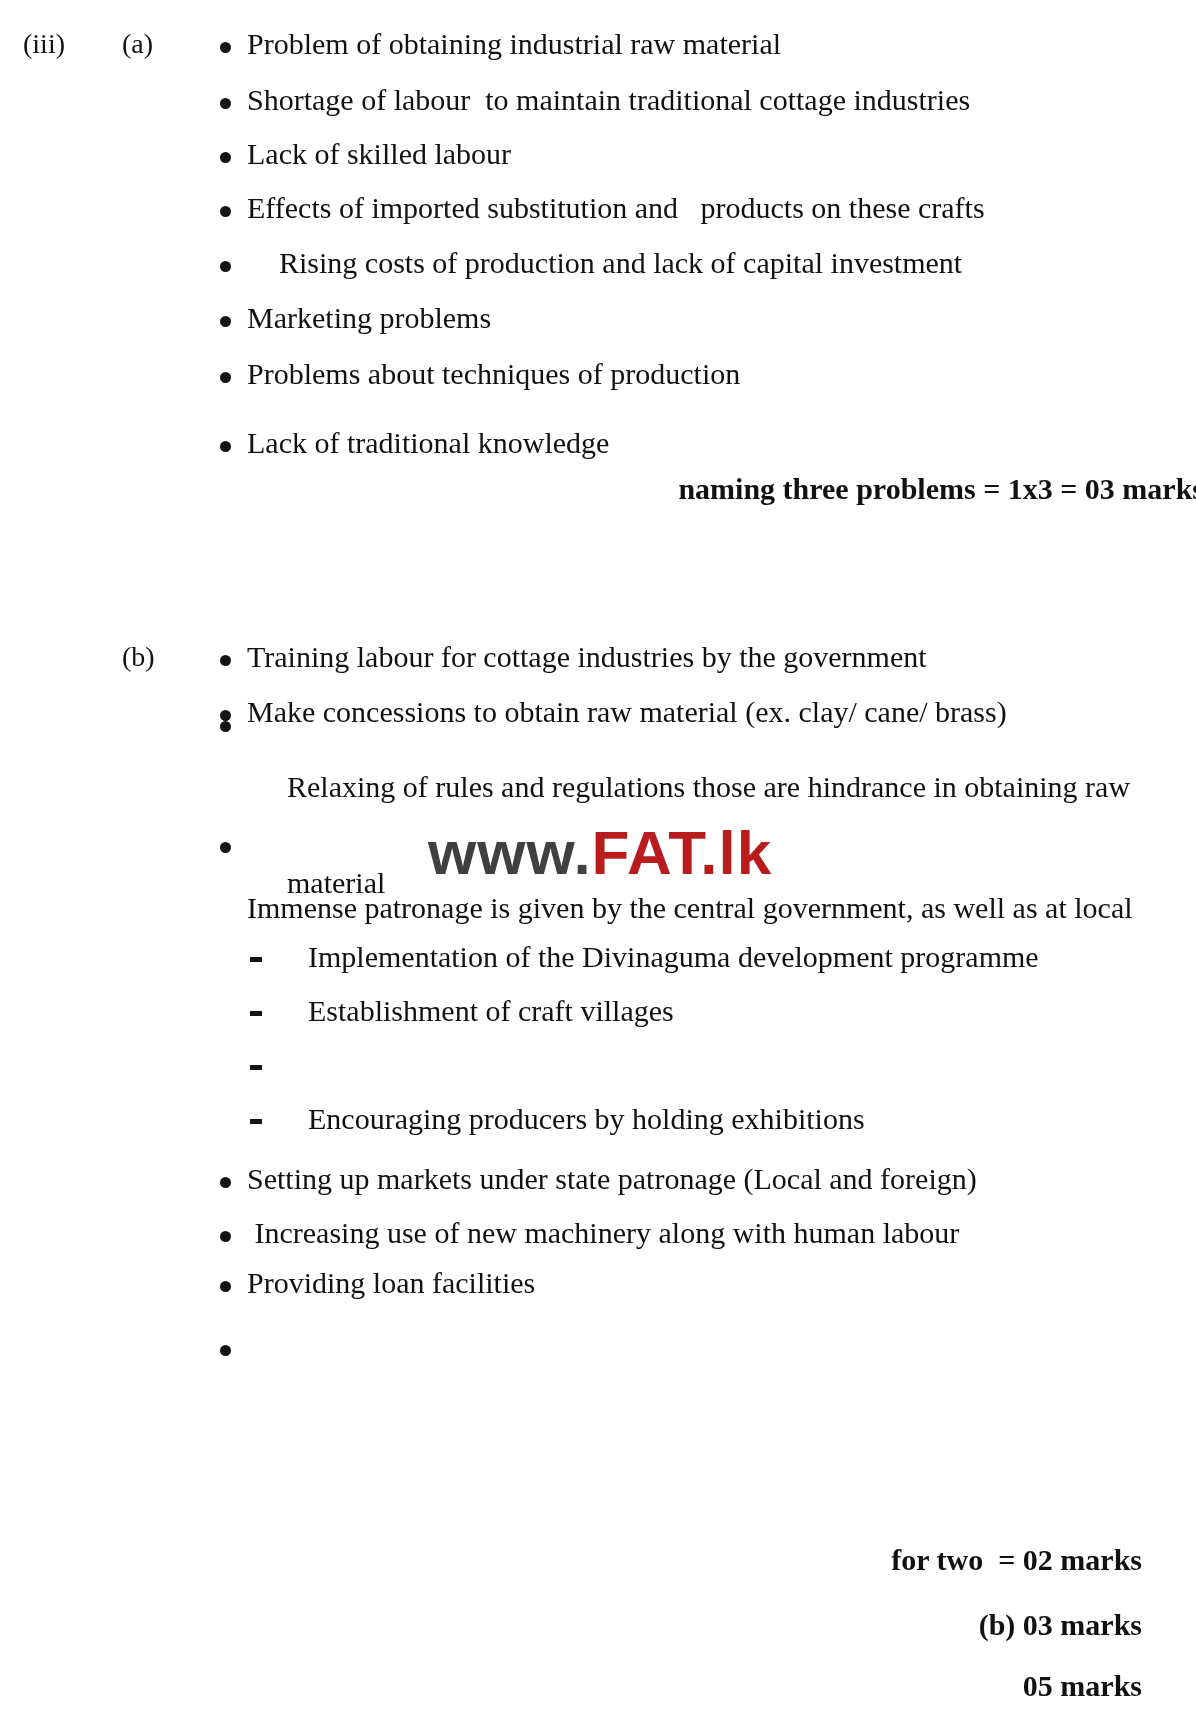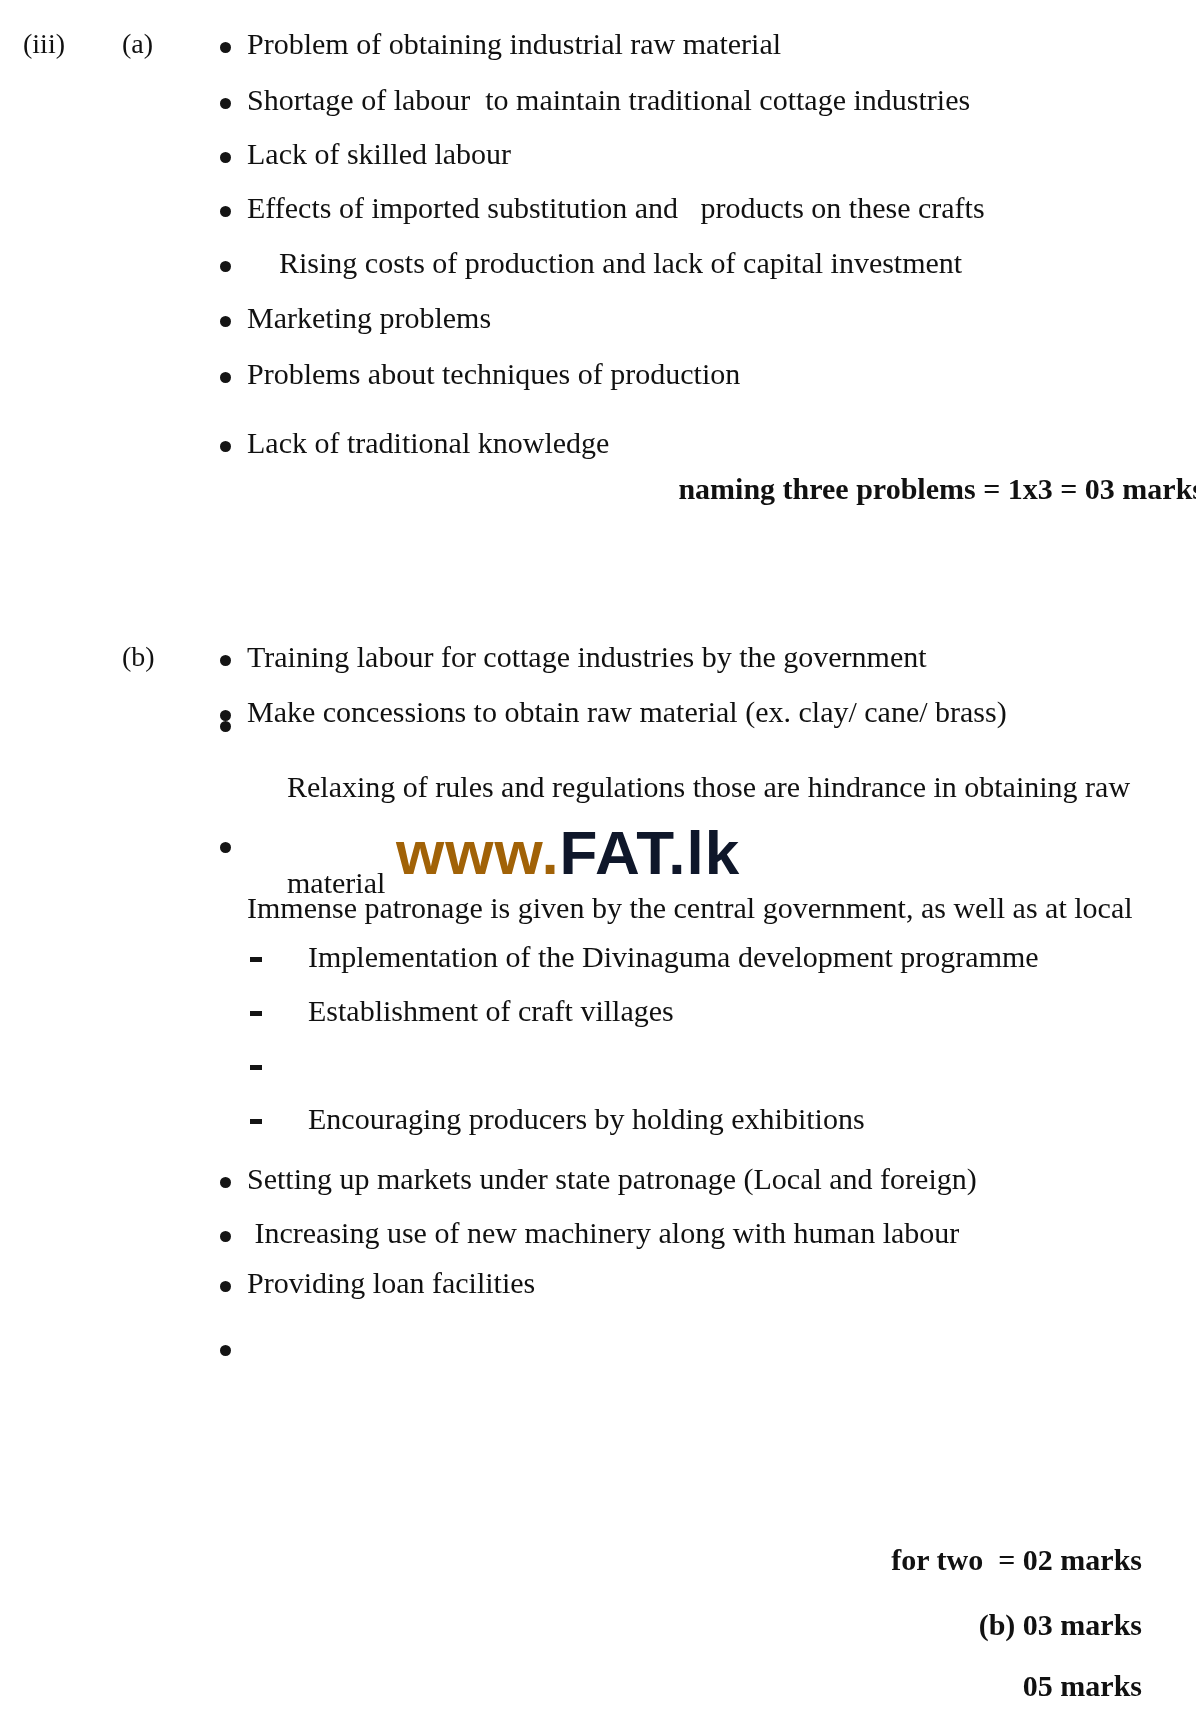--- a/index.html
+++ b/index.html
@@ -59,22 +59,22 @@
     position: absolute;
     left: 396px; top: 820px;
     z-index: 0;
     font-family: "Liberation Sans", "DejaVu Sans", sans-serif;
     font-weight: bold;
     font-size: 62px; line-height: 66px;
     letter-spacing: 1px;
     white-space: pre;
     user-select: none;
   }
-  .wm-light  { color: #a16207; }
-  .wm-accent { color: #0f172a; }
+  .wm-light  { color: #404040; margin-left: 32px; }
+  .wm-accent { color: #b91c1c; }
 
   .content { position: relative; z-index: 1; }
 </style>
 </head>
 <body>
 
 <div class="page">
 
   <div class="watermark"><span class="wm-light">www.</span><span class="wm-accent">FAT.lk</span></div>
 

